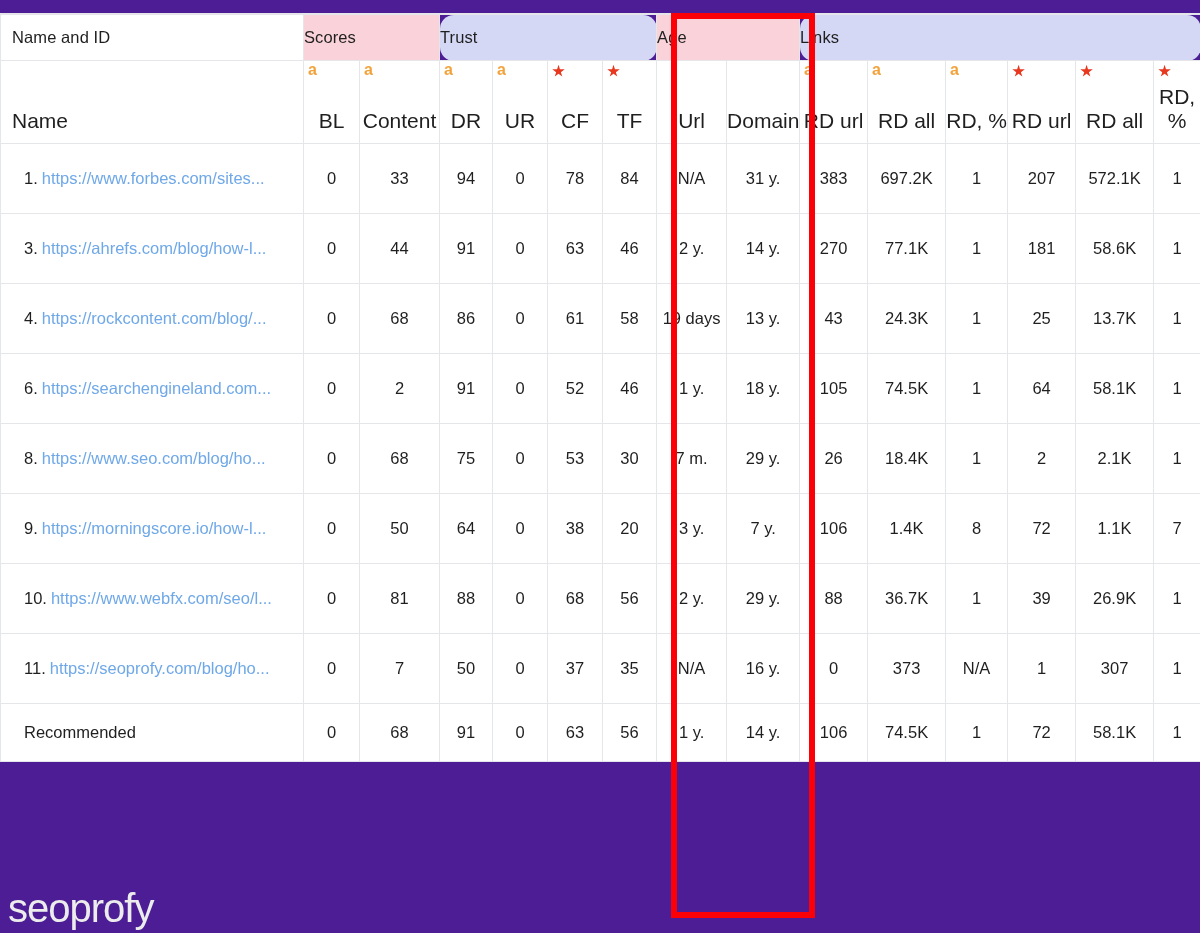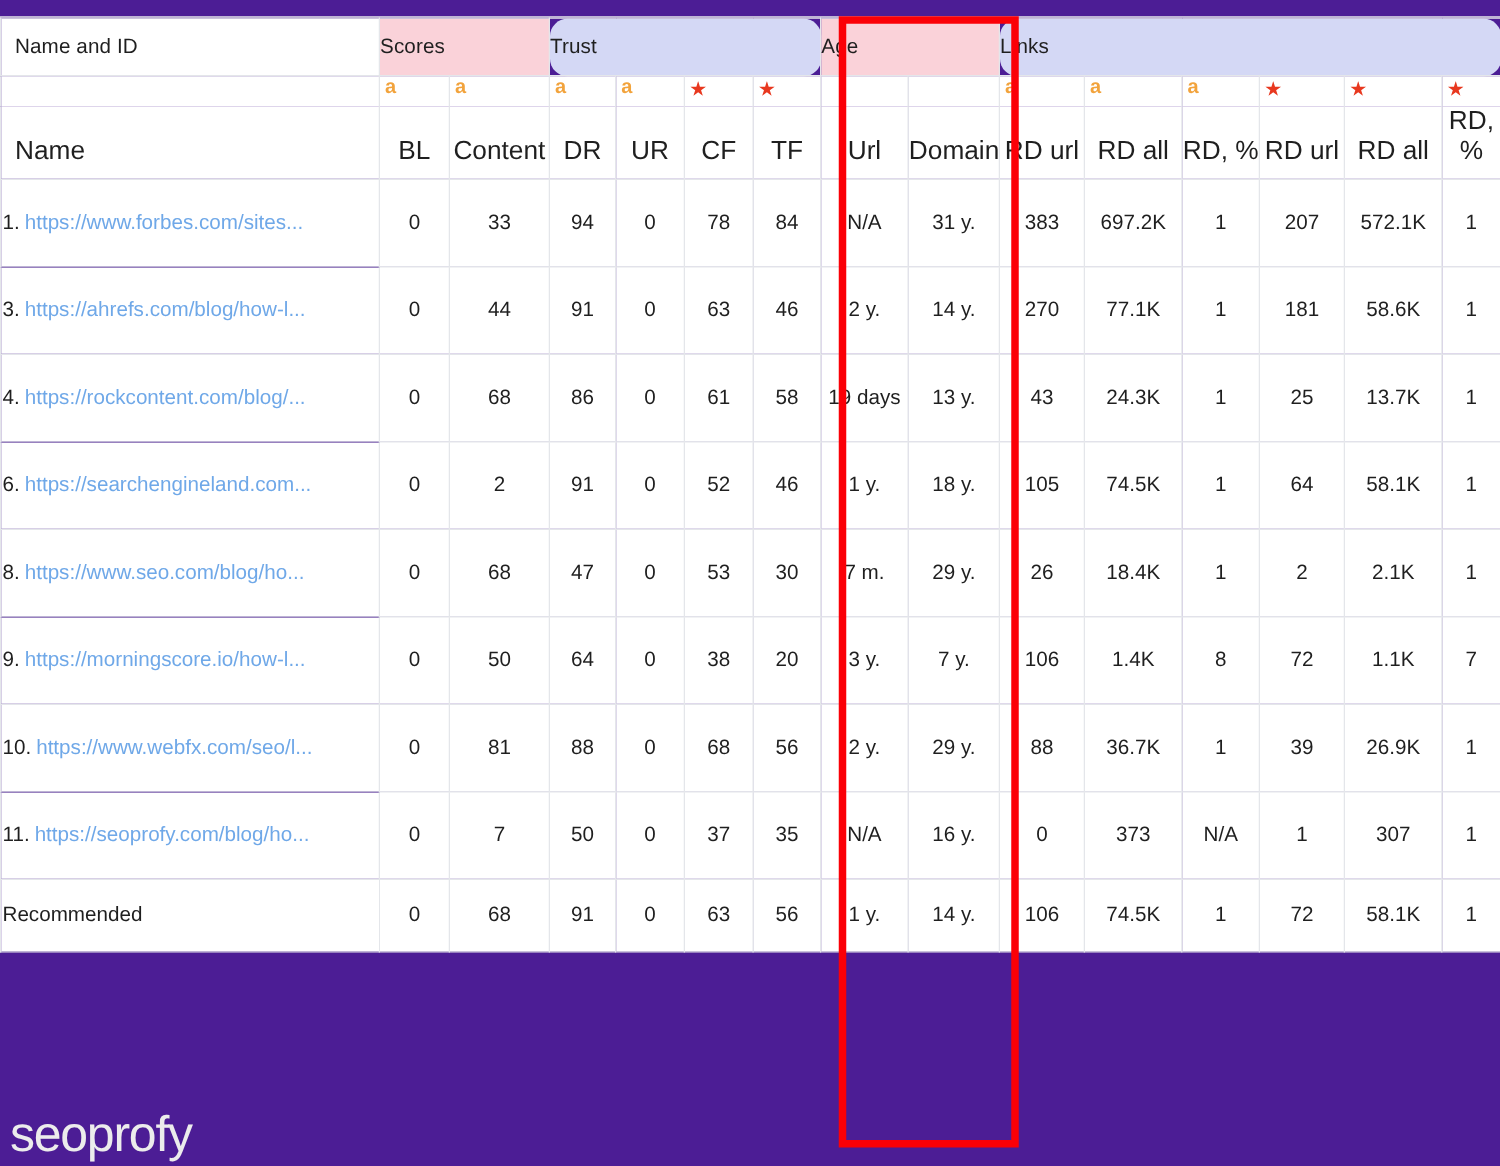--- a/index.html
+++ b/index.html
@@ -95,21 +95,21 @@
 
   
   tr.datarow td {
     height: 70px;
     text-align: center;
     font-size: 16.5px;
     color: #1f1f1f;
   }
   tr.datarow td.namecell {
     text-align: left;
-    padding-left: 1px;
+    padding-left: 23px;
     white-space: nowrap;
     overflow: hidden;
   }
   .rank {
     color: #1f1f1f;
     font-size: 16.5px;
   }
   .urllink {
     color: #6fa8e8;
     font-size: 16.5px;
@@ -363,21 +363,21 @@
       <td>1</td>
     </tr>
 
 
     <tr class="datarow">
       <td class="namecell">
         <span class="rank">8.</span><a class="urllink" href="#">https://www.seo.com/blog/ho</a><span class="ellips">...</span>
       </td>
       <td>0</td>
       <td>68</td>
-      <td>47</td>
+      <td>75</td>
       <td>0</td>
       <td>53</td>
       <td>30</td>
       <td>7 m.</td>
       <td>29 y.</td>
       <td>26</td>
       <td>18.4K</td>
       <td>1</td>
       <td>2</td>
       <td>2.1K</td>

